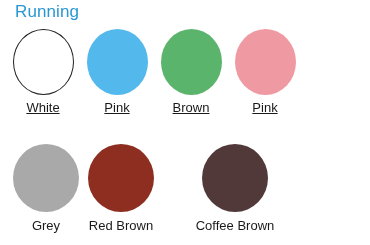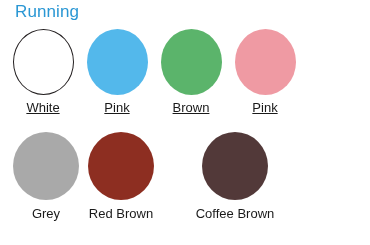--- a/index.html
+++ b/index.html
@@ -34,21 +34,21 @@
     white-space: nowrap;
   }
 
   
   .swatch-row {
     position: absolute;
     display: flex;
     align-items: flex-start;
   }
   #row-1 { left: 6px; top: 29px; }
-  #row-2 { left: 10px; top: 132px; }
+  #row-2 { left: 10px; top: 144px; }
 
   .swatch-item {
     display: flex;
     flex-direction: column;
     align-items: center;
     justify-content: flex-start;
   }
 
   .swatch-dot {
     border-radius: 50%;

